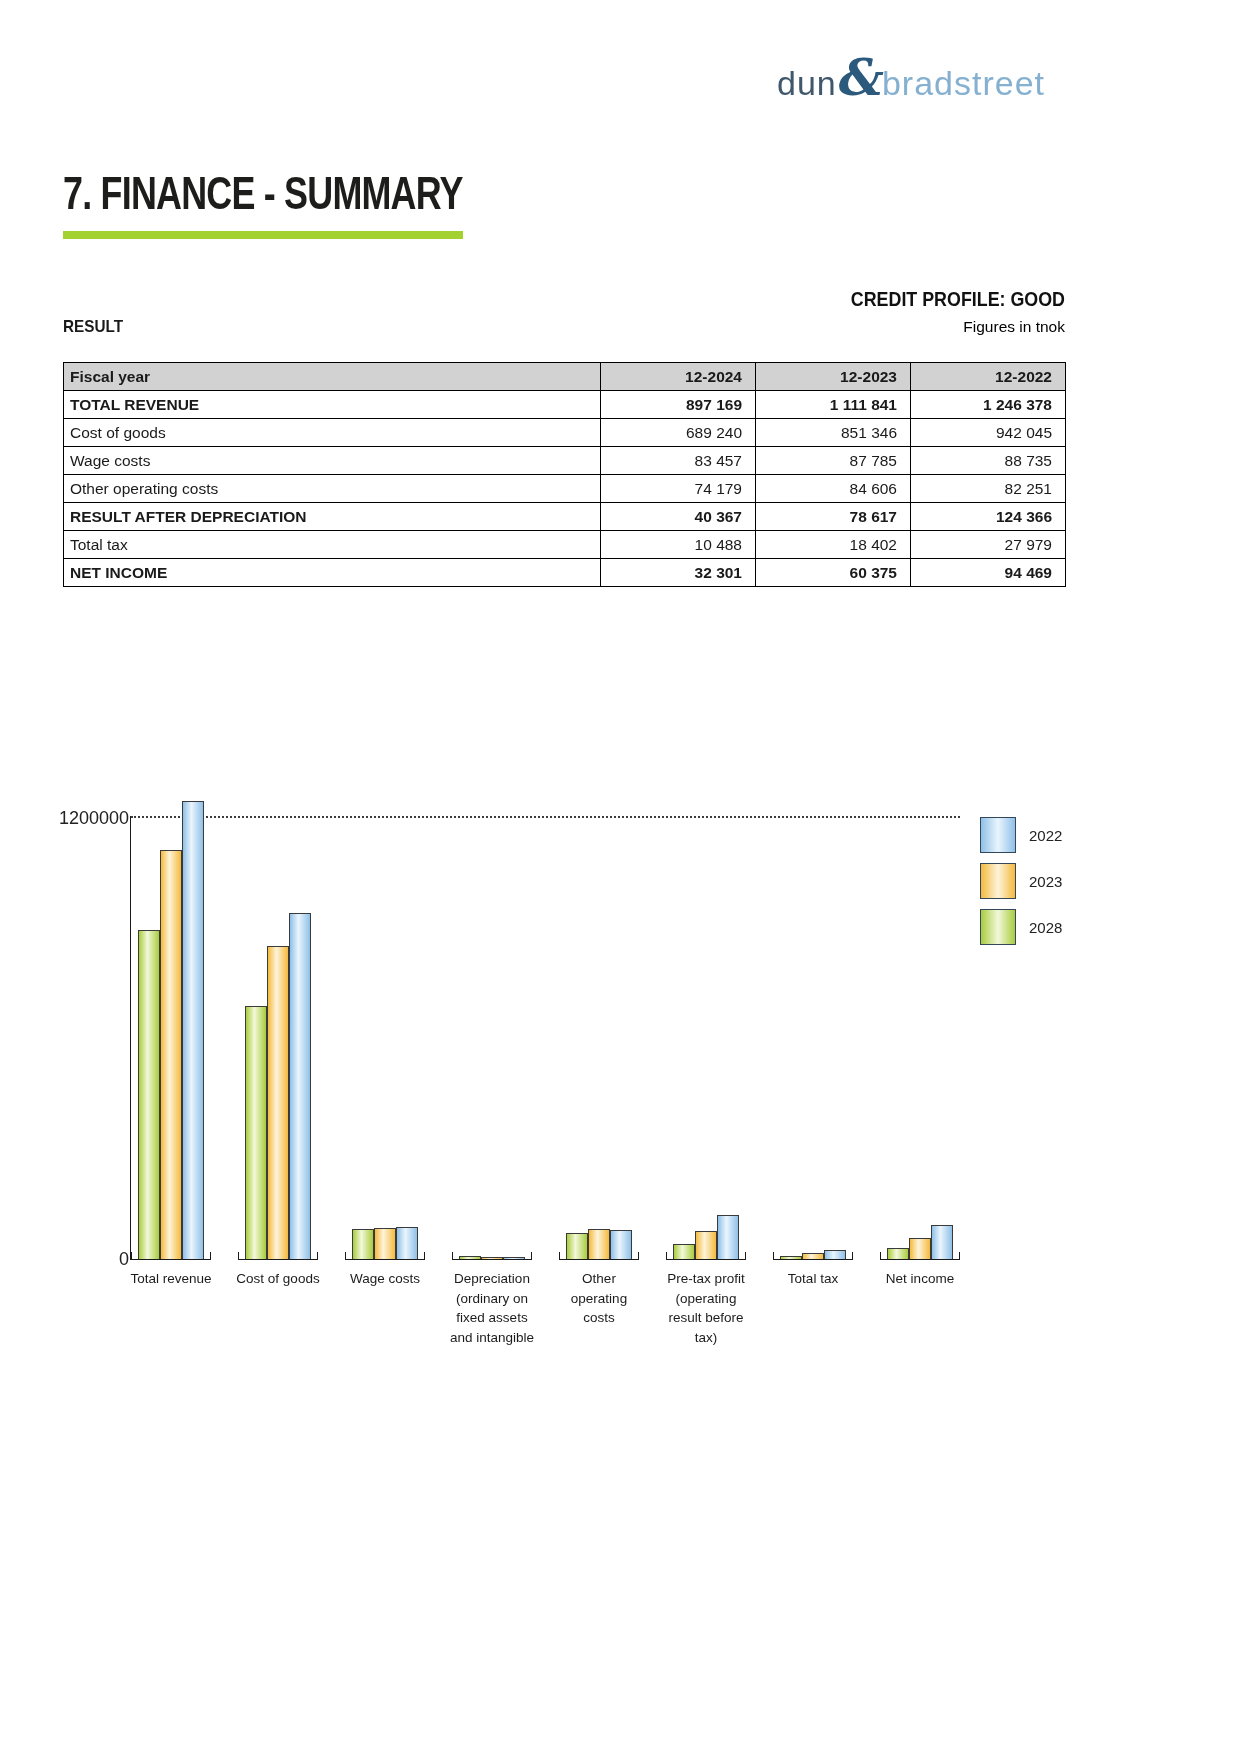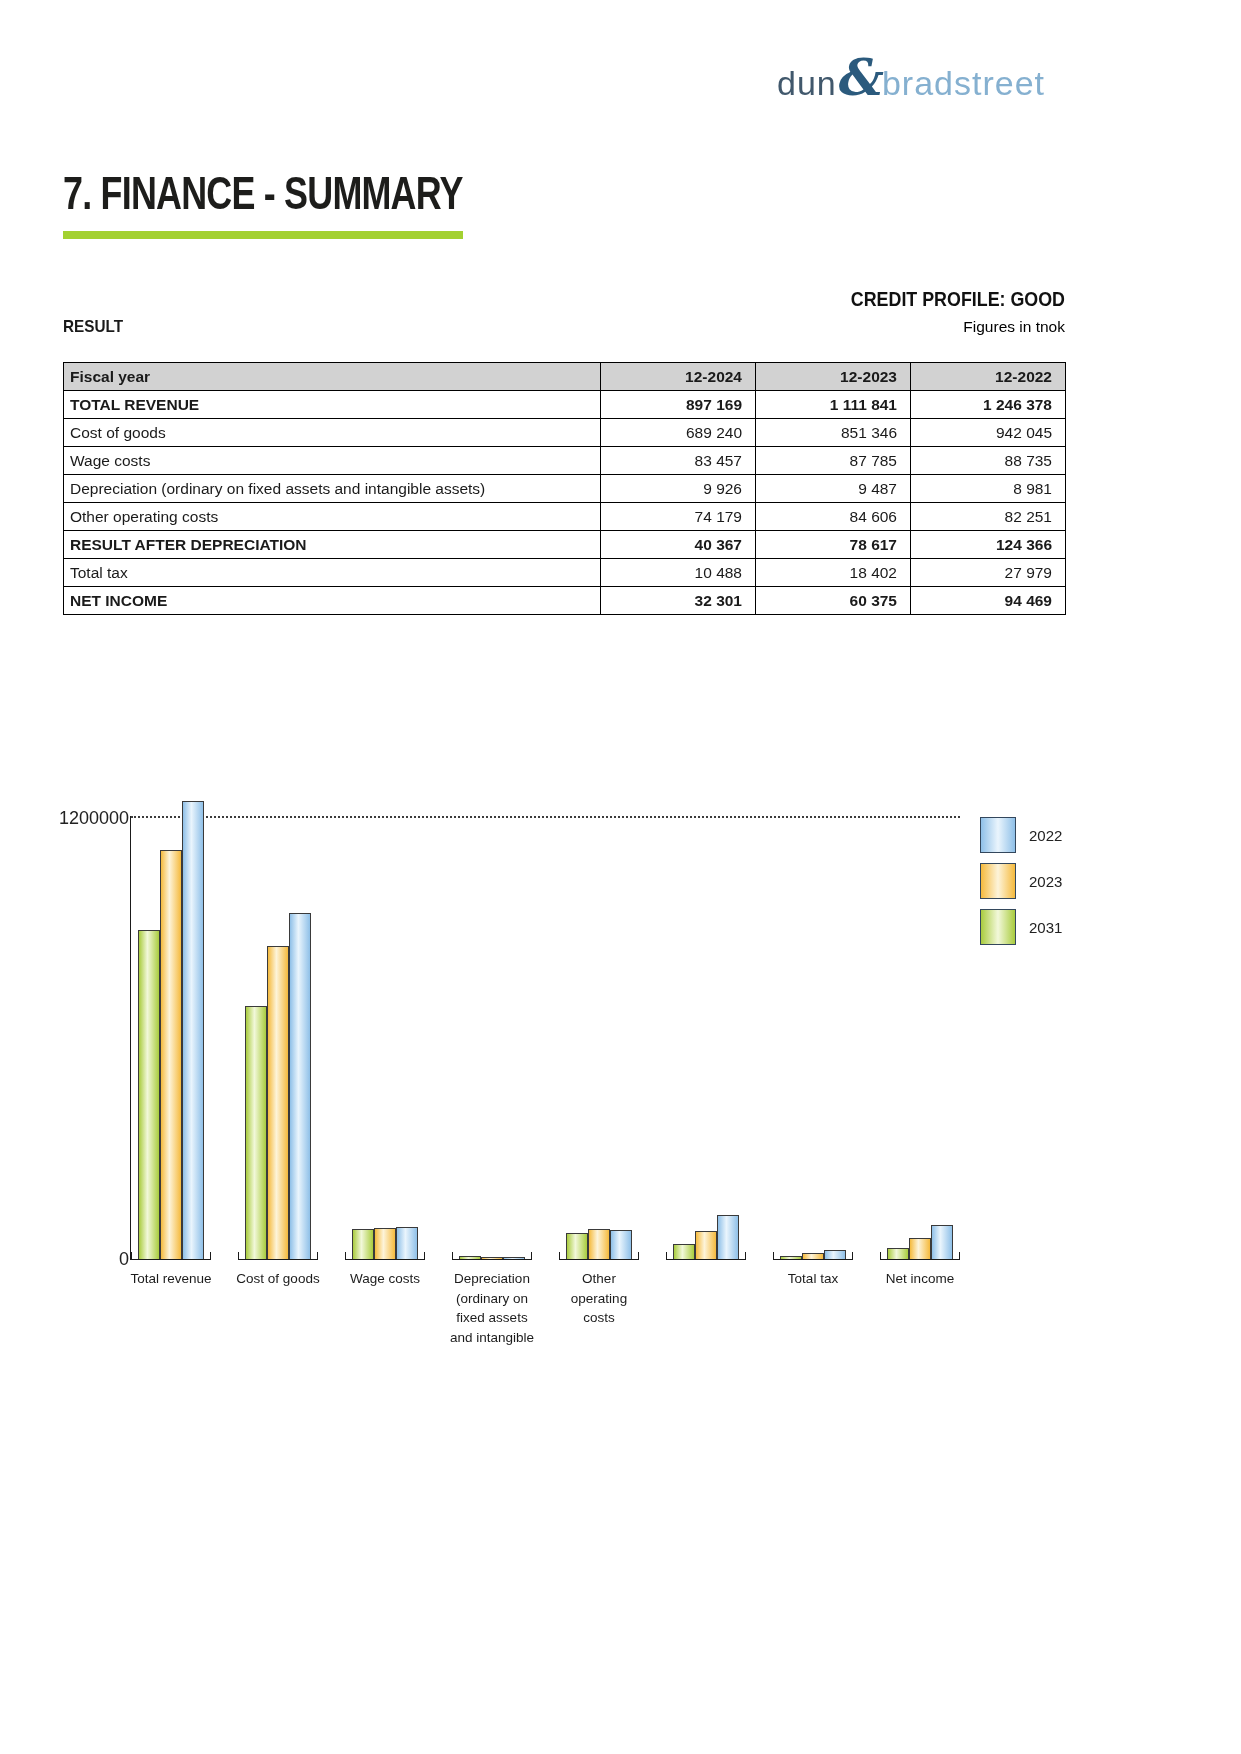--- a/index.html
+++ b/index.html
@@ -104,26 +104,20 @@
         <td class="num">851 346</td>
         <td class="num">942 045</td>
       </tr>
       <tr>
         <td>Wage costs</td>
         <td class="num">83 457</td>
         <td class="num">87 785</td>
         <td class="num">88 735</td>
       </tr>
       <tr>
-        <td>Depreciation (ordinary on fixed assets and intangible assets)</td>
-        <td class="num">9 926</td>
-        <td class="num">9 487</td>
-        <td class="num">8 981</td>
-      </tr>
-      <tr>
         <td>Other operating costs</td>
         <td class="num">74 179</td>
         <td class="num">84 606</td>
         <td class="num">82 251</td>
       </tr>
       <tr class="bold">
         <td>RESULT AFTER DEPRECIATION</td>
         <td class="num">40 367</td>
         <td class="num">78 617</td>
         <td class="num">124 366</td>
@@ -196,20 +190,26 @@
           <div>Other</div>
           <div>operating</div>
           <div>costs</div>
         </div>
       </div>
       <div class="group">
         <div class="bracket"></div>
         <div class="bar" style="height: 15.7606px; background: linear-gradient(90deg, rgb(169, 204, 62) 0%, rgb(242, 248, 218) 42%, rgb(169, 204, 62) 100%);"></div>
         <div class="bar" style="height: 29.0162px; background: linear-gradient(90deg, rgb(245, 186, 61) 0%, rgb(253, 244, 218) 42%, rgb(245, 186, 61) 100%);"></div>
         <div class="bar" style="height: 45.1017px; background: linear-gradient(90deg, rgb(143, 192, 232) 0%, rgb(234, 245, 253) 42%, rgb(143, 192, 232) 100%);"></div>
+        <div class="cat-label">
+          <div>Pre-tax profit</div>
+          <div>(operating</div>
+          <div>result before</div>
+          <div>tax)</div>
+        </div>
       </div>
       <div class="group">
         <div class="bracket"></div>
         <div class="bar" style="height: 3.86308px; background: linear-gradient(90deg, rgb(169, 204, 62) 0%, rgb(242, 248, 218) 42%, rgb(169, 204, 62) 100%);"></div>
         <div class="bar" style="height: 6.77807px; background: linear-gradient(90deg, rgb(245, 186, 61) 0%, rgb(253, 244, 218) 42%, rgb(245, 186, 61) 100%);"></div>
         <div class="bar" style="height: 10.3056px; background: linear-gradient(90deg, rgb(143, 192, 232) 0%, rgb(234, 245, 253) 42%, rgb(143, 192, 232) 100%);"></div>
         <div class="cat-label">
           <div>Total tax</div>
         </div>
       </div>
@@ -227,18 +227,18 @@
       <div class="legend-entry">
         <div class="swatch" style="background: linear-gradient(90deg, rgb(143, 192, 232) 0%, rgb(234, 245, 253) 50%, rgb(143, 192, 232) 100%);"></div>
         <div class="legend-label">2022</div>
       </div>
       <div class="legend-entry">
         <div class="swatch" style="background: linear-gradient(90deg, rgb(245, 186, 61) 0%, rgb(253, 244, 218) 50%, rgb(245, 186, 61) 100%);"></div>
         <div class="legend-label">2023</div>
       </div>
       <div class="legend-entry">
         <div class="swatch" style="background: linear-gradient(90deg, rgb(169, 204, 62) 0%, rgb(242, 248, 218) 50%, rgb(169, 204, 62) 100%);"></div>
-        <div class="legend-label">2031</div>
+        <div class="legend-label">2028</div>
       </div>
     </div>
 
   <div class="footer">7. Finance - Summary - Page 12</div>
 </div>
 
 </body></html>

